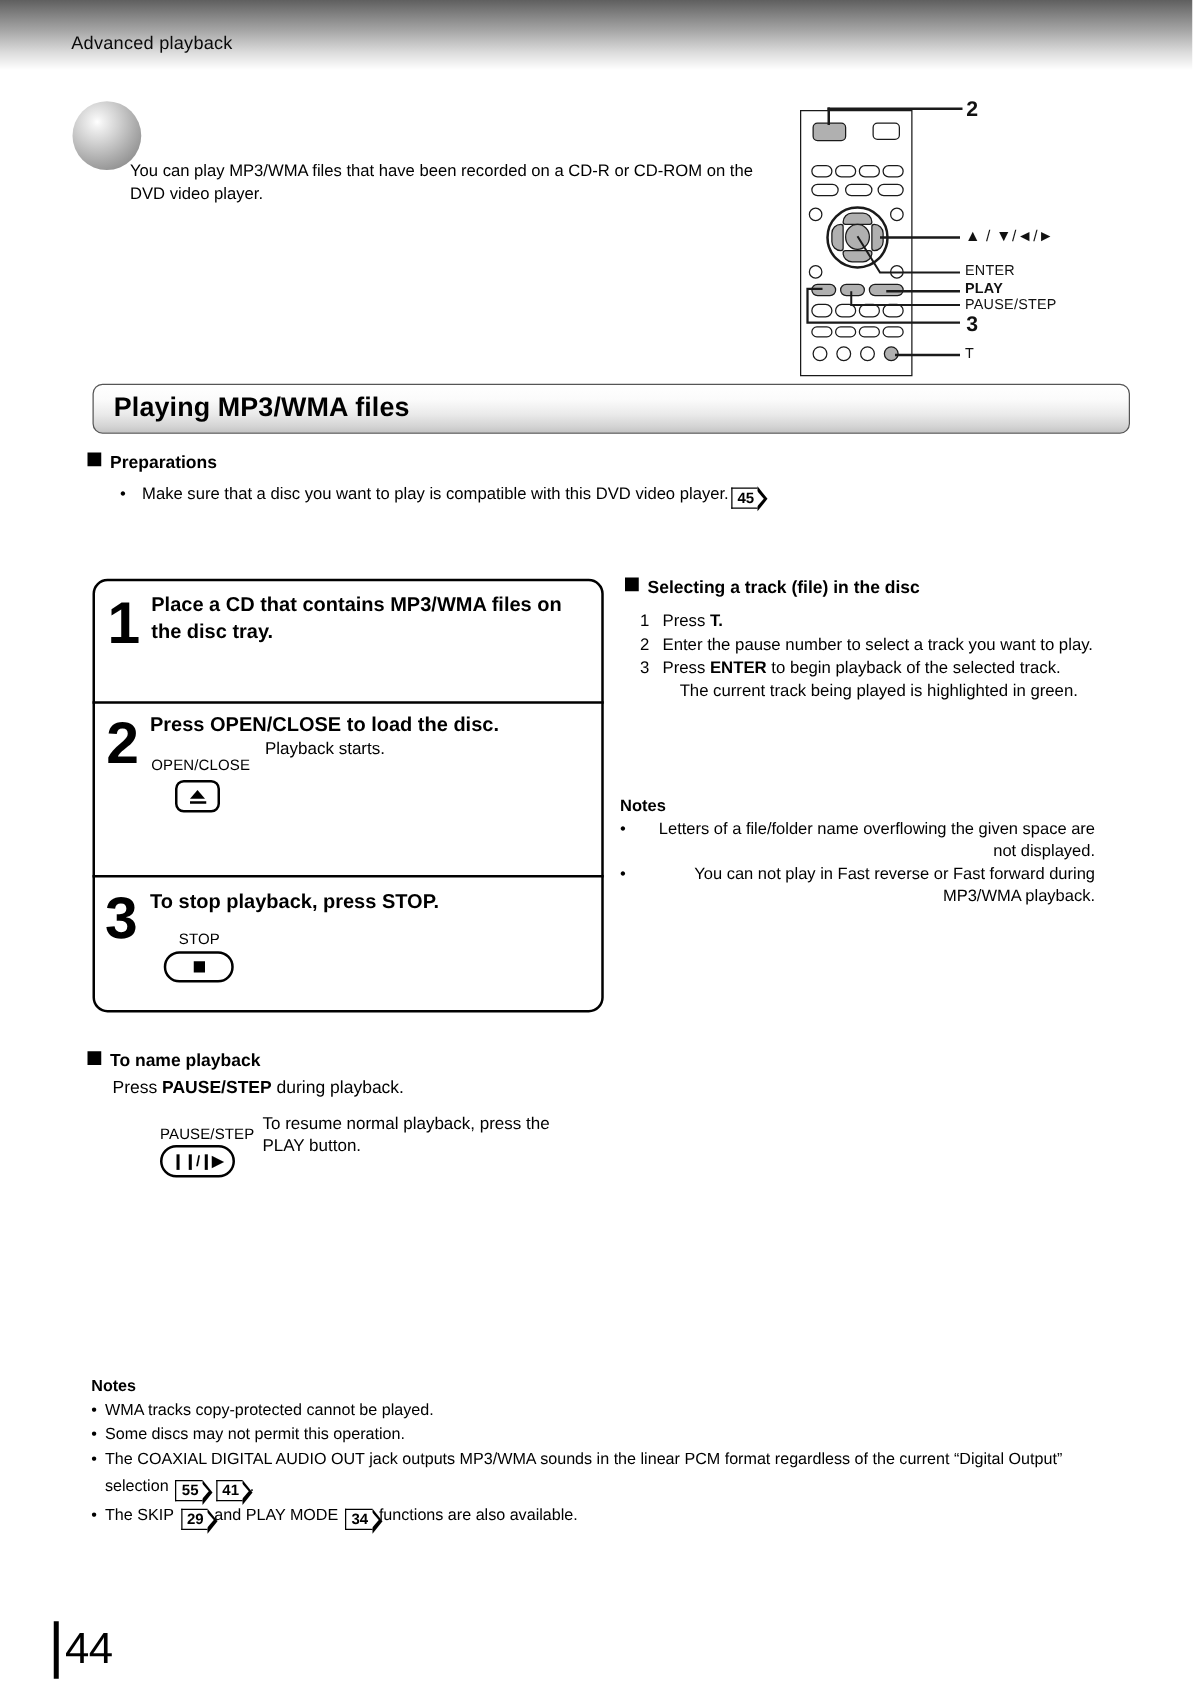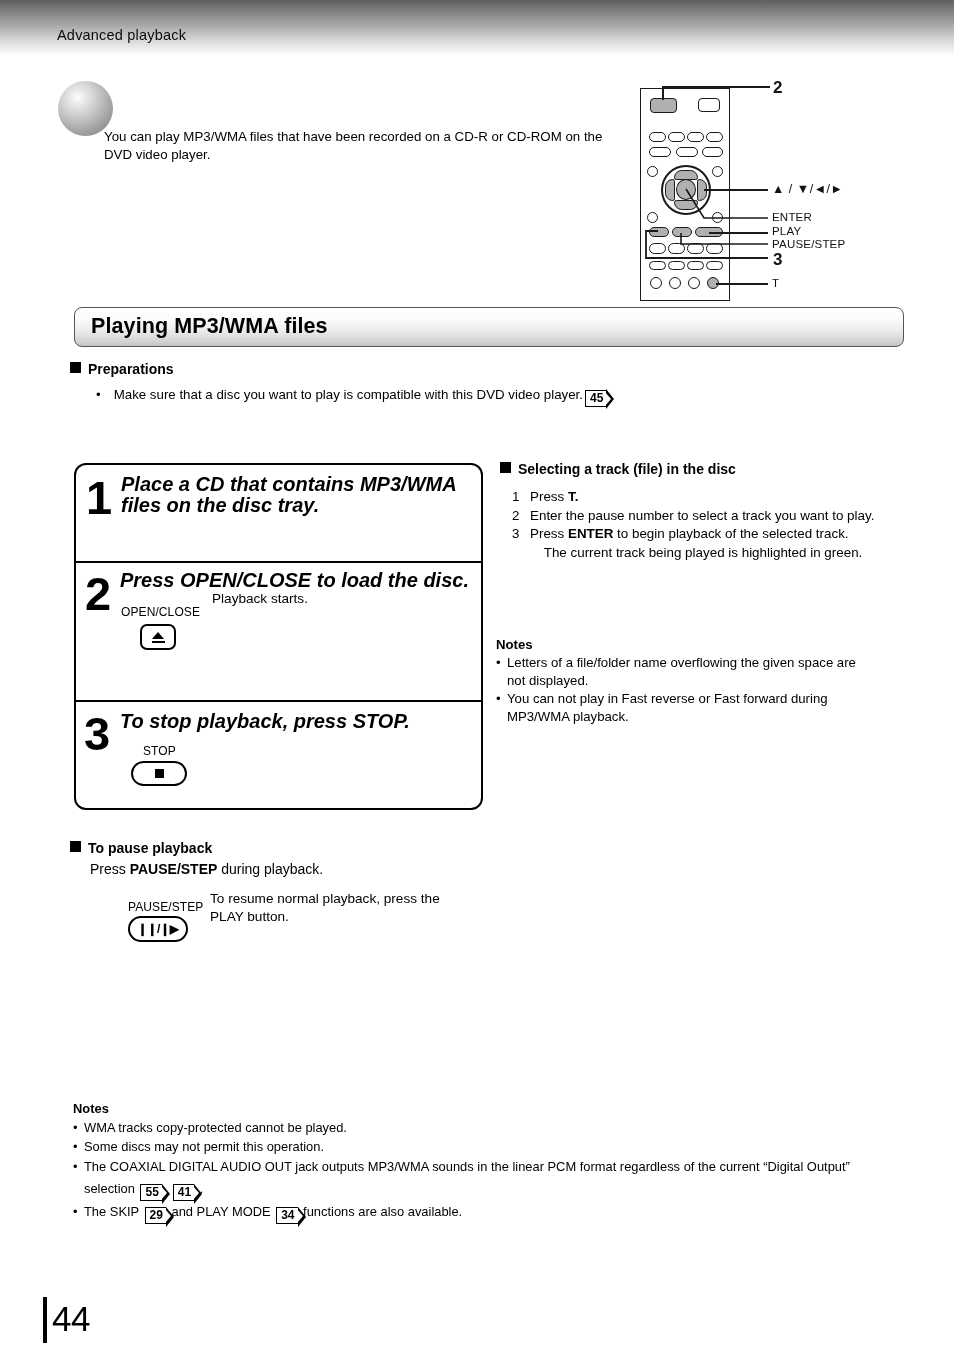--- a/index.html
+++ b/index.html
@@ -219,24 +219,23 @@
   }
   .step-num {
     position: absolute;
     font-size: 47px;
     font-weight: bold;
     line-height: 47px;
     font-family: "Liberation Sans", sans-serif;
   }
   .step-title {
     position: absolute;
-    font-size: 20px;
+    font-size: 16px;
     font-weight: bold;
     line-height: 21px;
-    font-style: italic;
   }
 
   
   .devlabel {
     position: absolute;
     font-size: 12px;
     letter-spacing: 0.1px;
     white-space: nowrap;
   }
   .devbtn-rr {
@@ -311,21 +310,21 @@
     position: absolute;
     font-size: 13.2px;
     line-height: 18px;
   }
   .notes-blk .nt-title {
     font-weight: bold;
     font-size: 13.2px;
   }
   .notes-blk ul {
     list-style: none;
-    margin: 0; padding: 0;
+    margin: 0; padding: 0; text-align: right;
   }
   .notes-blk li {
     position: relative;
     padding-left: 11px;
     margin: 0;
   }
   .notes-blk li::before {
     content: "•";
     position: absolute;
     left: 0; top: 0;
@@ -450,21 +449,21 @@
   <svg style="position:absolute; left:0; top:0; width:300px; height:225px; overflow:visible;">
     <path d="M 45 155 L 45 166 L 132 166" stroke="#1a1a1a" stroke-width="1.6" fill="none"></path>
     <path d="M 22 153 L 10 153 L 10 180 L 132 180" stroke="#1a1a1a" stroke-width="1.8" fill="none"></path>
   </svg>
 
   <div class="lead h" style="left:80px; top:205px; width:52px;"></div>
 
   <div class="rlabel big" style="left:137px; top:0px;">2</div>
   <div class="rlabel arrows" style="left:136px; top:104px;">▲ / ▼/◄/►</div>
   <div class="rlabel" style="left:136px; top:133px;">ENTER</div>
-  <div class="rlabel" style="left:136px; top:147px;">PLAY</div>
+  <div class="rlabel" style="left:136px; top:147px;font-weight:bold;">PLAY</div>
   <div class="rlabel" style="left:136px; top:160px;">PAUSE/STEP</div>
   <div class="rlabel big" style="left:137px; top:172px;">3</div>
   <div class="rlabel" style="left:136px; top:199px;">T</div>
 </div>
 
 <div class="section-bar"></div>
 <div class="section-bar-text">Playing MP3/WMA files</div>
 
 <div class="sq-heading" style="left:70px; top:361px;">
   <span class="sq"></span><span>Preparations</span>
@@ -522,21 +521,21 @@
 
 <div class="notes-blk" style="left:496px; top:636px; width:380px;">
   <div class="nt-title">Notes</div>
   <ul>
     <li>Letters of a file/folder name overflowing the given space are not displayed.</li>
     <li>You can not play in Fast reverse or Fast forward during MP3/WMA playback.</li>
   </ul>
 </div>
 
 <div class="sq-heading" style="left:70px; top:840px;">
-  <span class="sq"></span><span>To pause playback</span>
+  <span class="sq"></span><span>To name playback</span>
 </div>
 <div class="pause-press">
   <span>Press </span><b>PAUSE/STEP</b><span> during playback.</span>
 </div>
 <div class="devlabel" style="left:128px; top:900px;">PAUSE/STEP</div>
 <div class="devbtn-pill" style="left:128px; top:916px; width:60px; height:26px;">
   <div class="glyph">
     <span class="pause-glyph">❙❙/❙▶</span>
   </div>
 </div>

